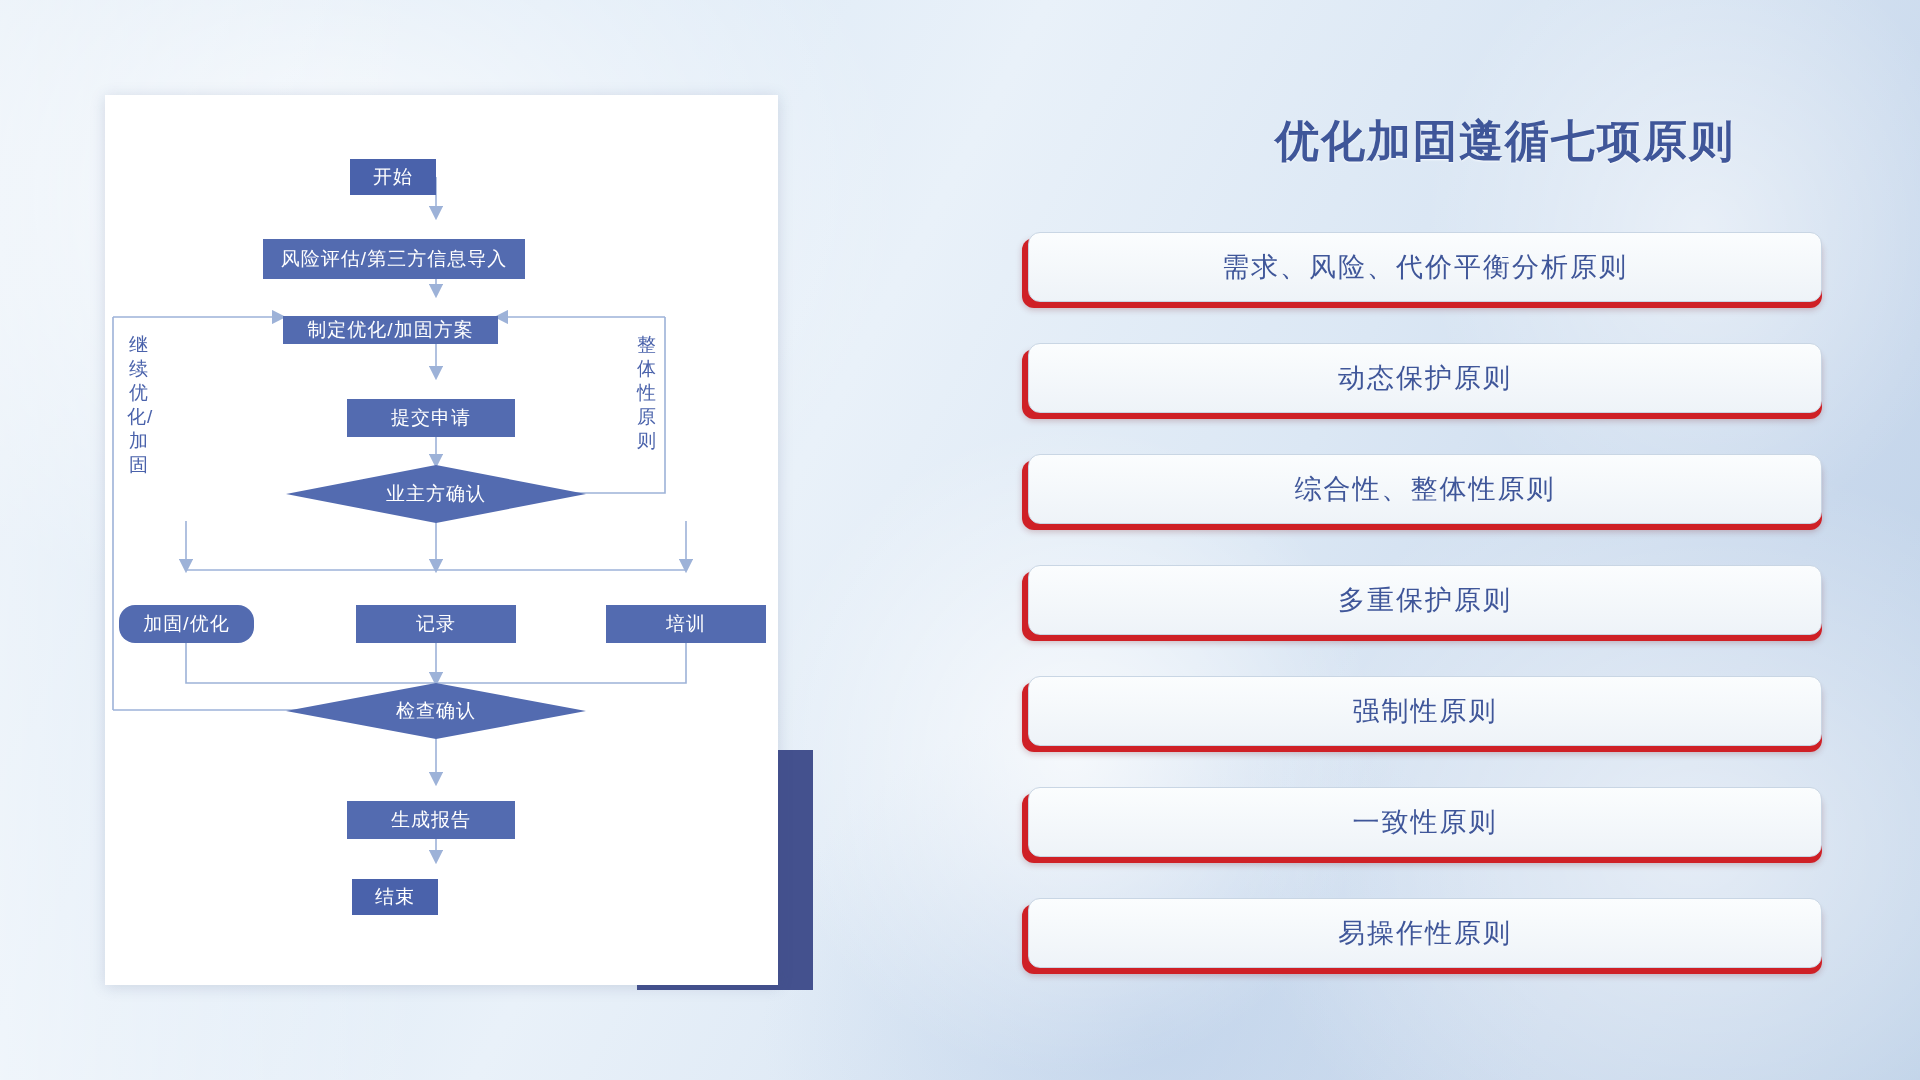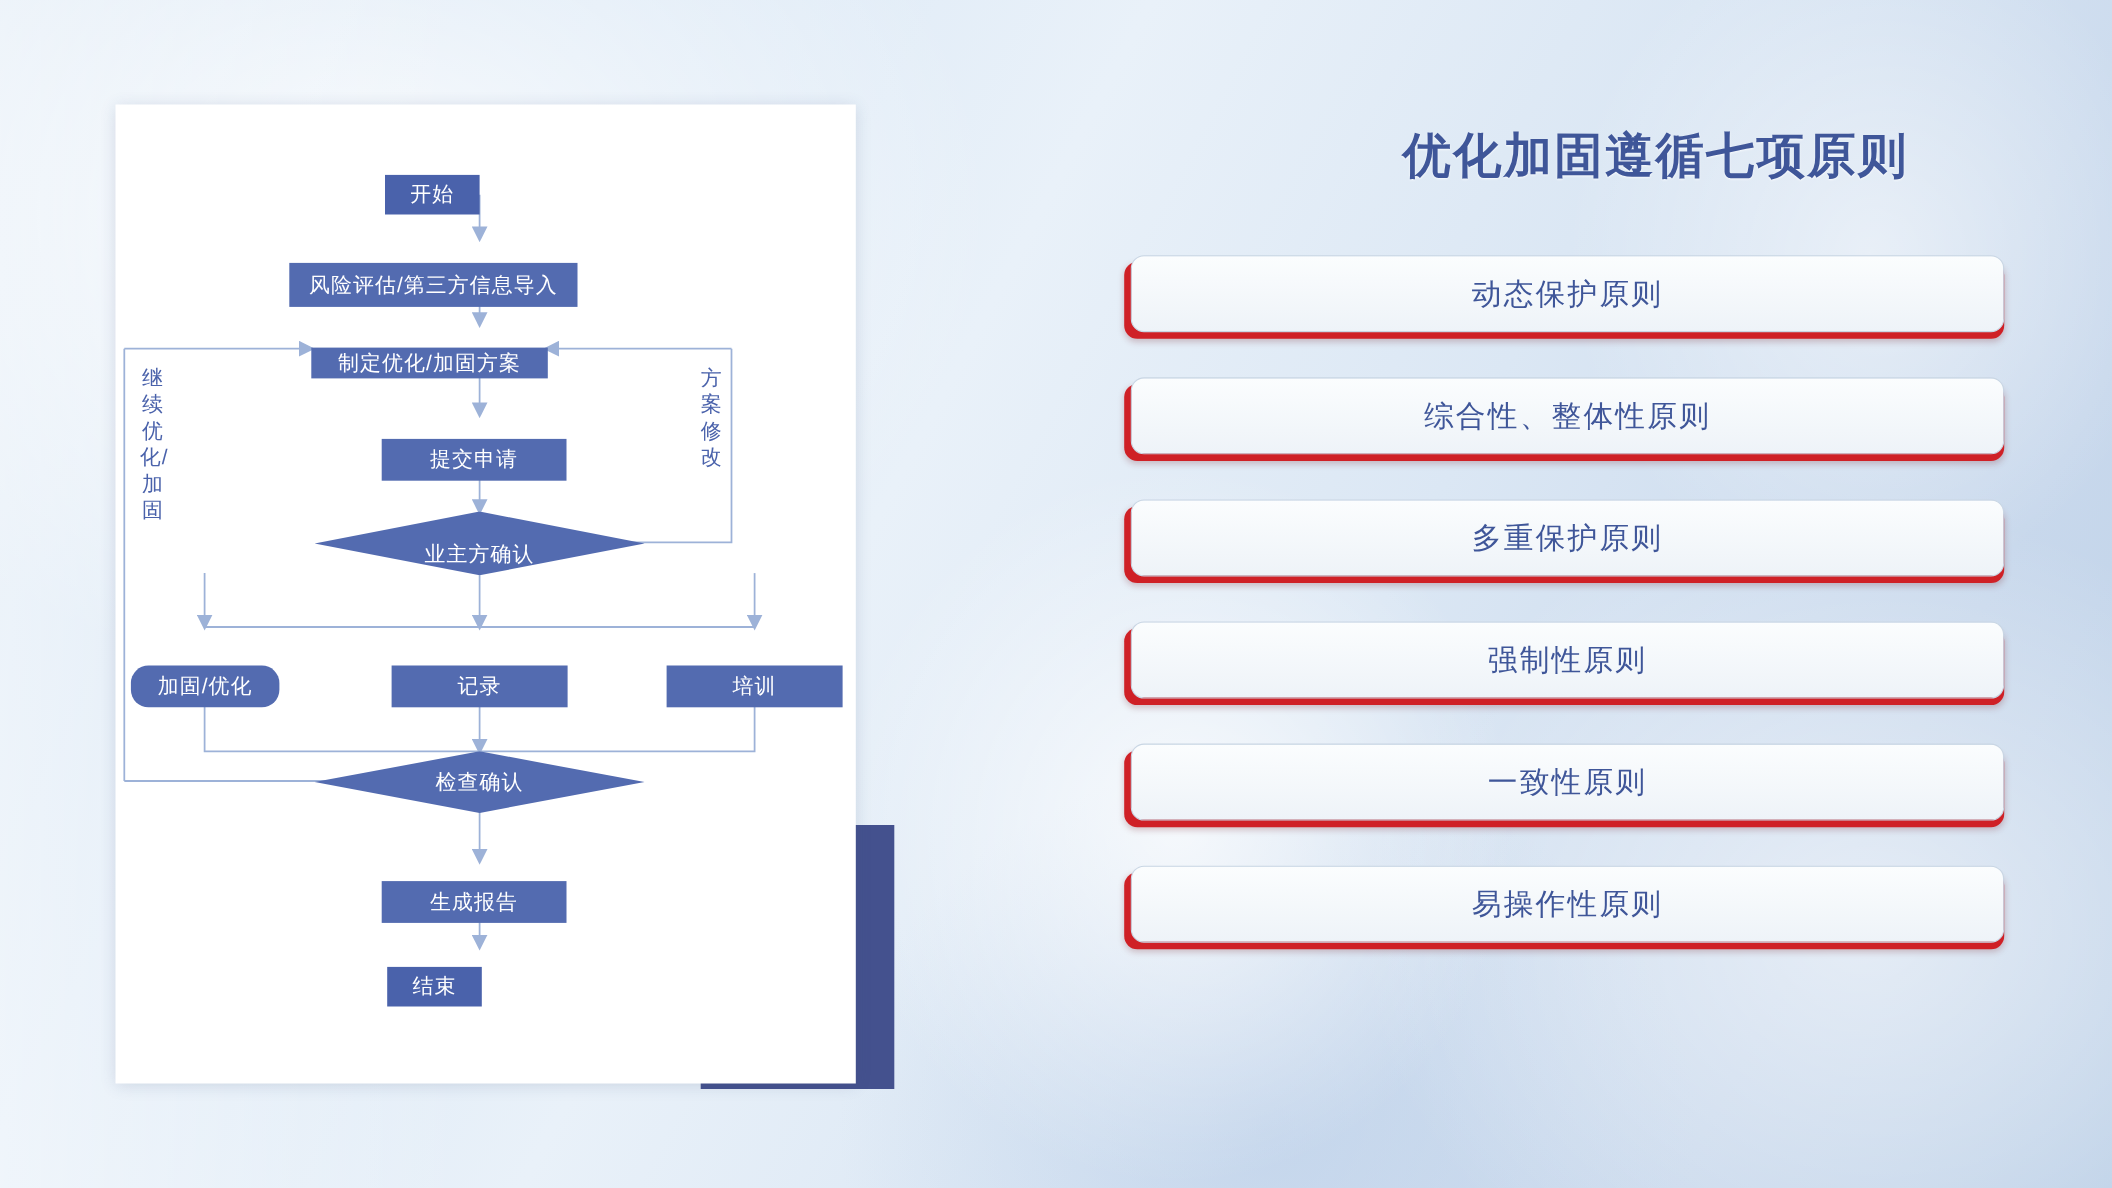--- a/index.html
+++ b/index.html
@@ -223,21 +223,21 @@
       <span>制定优化/加固方案</span>
     </div>
 
     <div class="node" style="left:242px; top:288px; width:168px; height:38px;">
       <span>提交申请</span>
     </div>
 
     <svg style="position:absolute; left:181px; top:370px;" width="300" height="58">
       <polygon points="150,0 300,29 150,58 0,29" fill="#536bb0"></polygon>
     </svg>
-    <div class="diamond-label" style="left:181px; top:380px; width:300px; height:58px;">
+    <div class="diamond-label" style="left:181px; top:370px; width:300px; height:58px;">
       <span>业主方确认</span>
     </div>
 
     <div class="node" style="left:14px; top:494px; width:135px; height:38px;border-radius:16px;">
       <span>加固/优化</span>
     </div>
 
     <div class="node" style="left:251px; top:494px; width:160px; height:38px;">
       <span>记录</span>
     </div>
@@ -258,28 +258,34 @@
     </div>
 
     <div class="node end" style="left:247px; top:768px; width:86px; height:36px;">
       <span>结束</span>
     </div>
 
     <div class="side-label" style="left:22px; top:238px;">
       <span>继续优化/加固</span>
     </div>
     <div class="side-label" style="left:530px; top:238px;">
-      <span>方案修改</span>
+      <span>整体性原则</span>
     </div>
   </div>
 
   <div class="title">优化加固遵循七项原则</div>
 
   <div class="principles">
 
+    <div class="principle">
+      <div class="accent"></div>
+      <div class="pill">
+        <span>需求、风险、代价平衡分析原则</span>
+      </div>
+    </div>
 
     <div class="principle">
       <div class="accent"></div>
       <div class="pill">
         <span>动态保护原则</span>
       </div>
     </div>
 
     <div class="principle">
       <div class="accent"></div>

